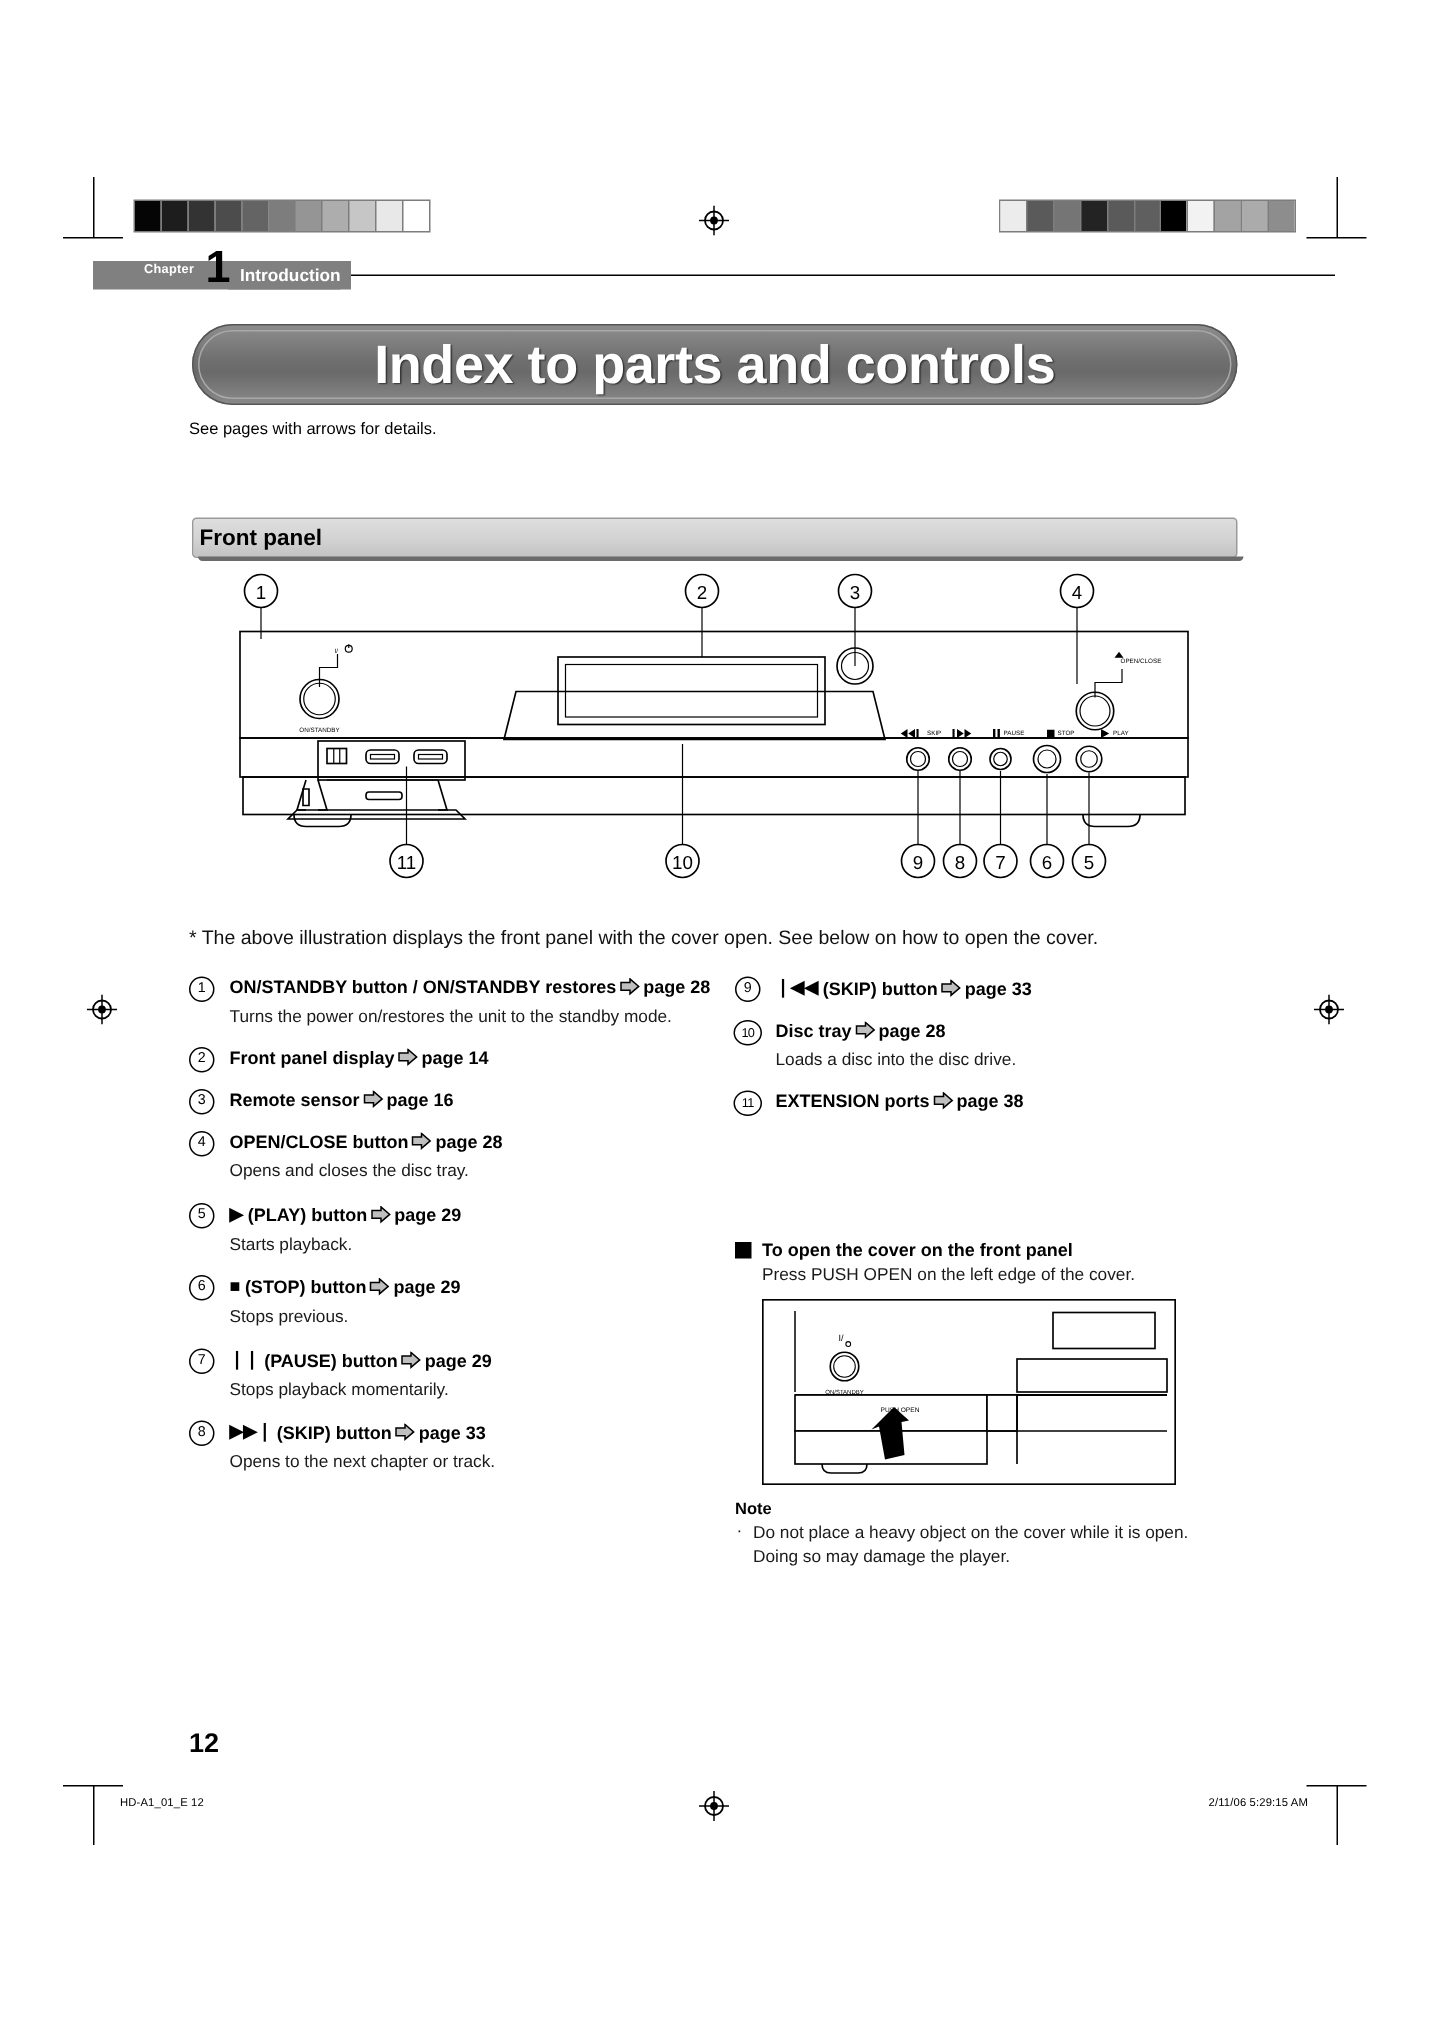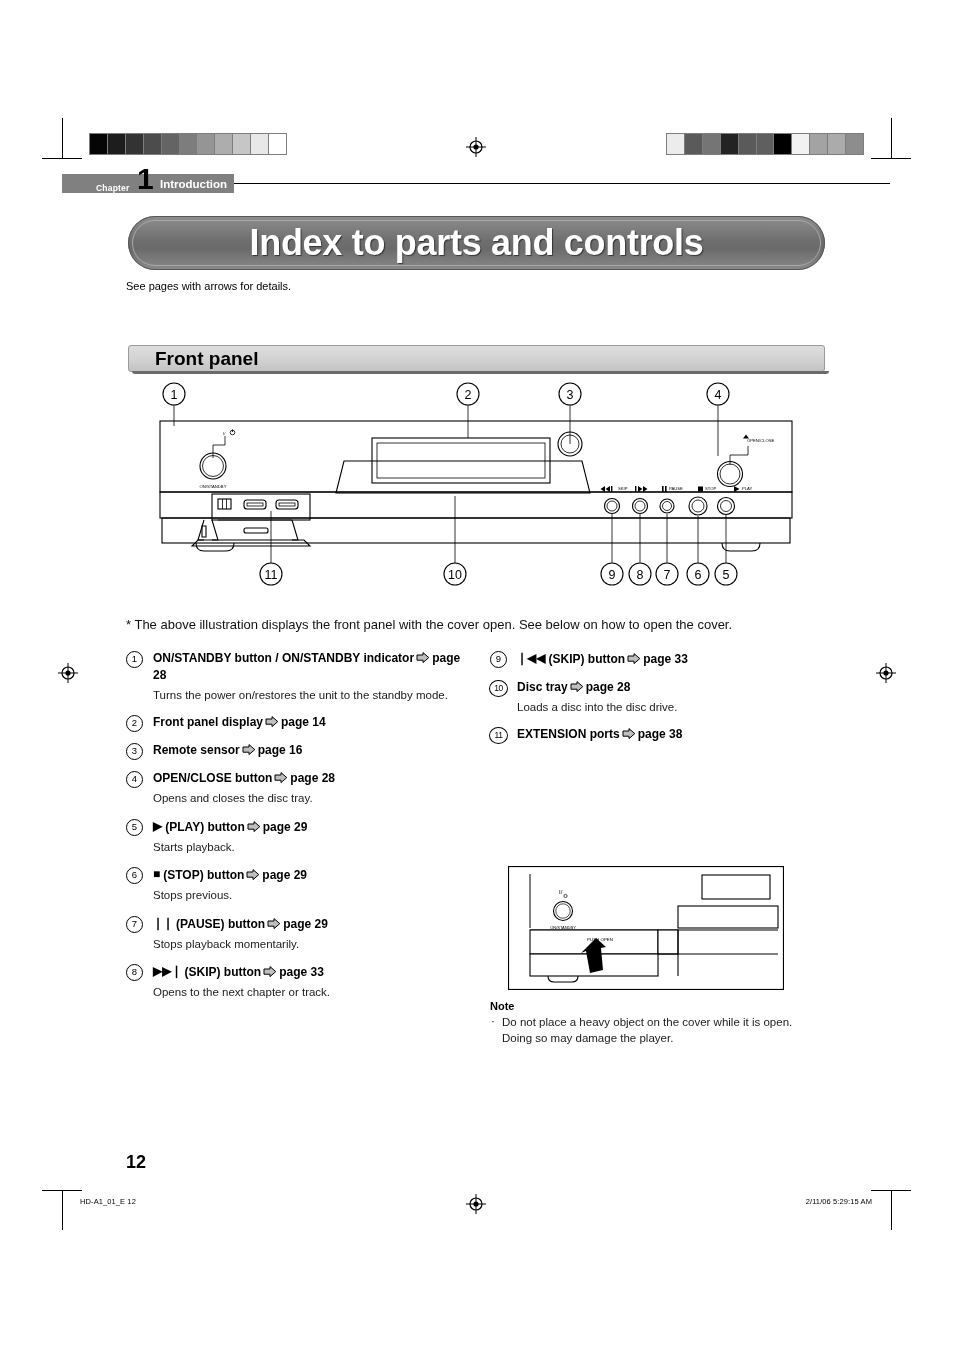--- a/index.html
+++ b/index.html
@@ -19,21 +19,21 @@
   .reg svg { display:block; }
 
   
   .graybar { position:absolute; display:flex; border:1px solid #7d7d7d; box-sizing:border-box; }
   .graybar i { display:block; height:100%; }
 
   
   .chapter-strip { position:absolute; left:62px; top:174px; width:828px; height:20px; }
   .chapter-tab {
     position:absolute; left:0; top:0; height:19px; width:172px;
-    background:#808080; display:flex; align-items:flex-end;
+    background:#808080; display:flex; align-items:flex-start;
   }
   .chapter-word {
     color:#fff; font-size:8.5px; font-weight:bold; letter-spacing:.2px;
     margin-left:34px;
   }
   .chapter-num {
     position:absolute; left:75px; top:-10px; color:#000;
     font-size:30px; font-weight:bold; line-height:1; font-family:"Liberation Sans",sans-serif;
   }
   .chapter-section {
@@ -68,21 +68,21 @@
   .section-bar {
     position:absolute; left:128px; top:345px; width:697px; height:27px;
     background: linear-gradient(to bottom,#dedede 0%, #d2d2d2 55%, #c3c3c3 100%);
     border:1px solid #9a9a9a; border-radius:3px; box-sizing:border-box;
     display:flex; align-items:center;
   }
   .section-bar:after{
     content:""; position:absolute; left:3px; top:100%; width:697px; height:3px;
     background:#6b6b6b; border-radius:0 0 3px 3px;
   }
-  .section-title { font-size:19px; font-weight:bold; margin-left:26px; }
+  .section-title { font-size:15px; font-weight:bold; margin-left:4px; }
 
   
   .illus { position:absolute; left:126px; top:378px; width:700px; height:230px; }
   .illus svg { display:block; }
 
   
   .footnote { position:absolute; left:126px; top:617px; font-size:13px; color:#111; }
 
   
   .col { position:absolute; width:350px; }
@@ -372,21 +372,21 @@
         <circle cx="600" cy="196" r="11" class="ln" fill="#fff"></circle>
         <text class="cal" x="600" y="201" text-anchor="middle">5</text>
       </g>
     </svg>
   </div>
 
   <div class="footnote">* The above illustration displays the front panel with the cover open. See below on how to open the cover.</div>
 
   <div class="col col-left" id="col-left">
       <div class="item">
-        <div class="item-head"><span class="num-circle">1</span><span>ON/STANDBY button / ON/STANDBY indicator</span><span class="arrow-ico"><svg width="14" height="12" viewBox="0 0 14 12">
+        <div class="item-head"><span class="num-circle">1</span><span>ON/STANDBY button / ON/STANDBY restores</span><span class="arrow-ico"><svg width="14" height="12" viewBox="0 0 14 12">
               <path d="M1 3 H7 V0.6 L12.8 5.6 L7 10.6 V8.2 H1 Z" fill="#bfbfbf" stroke="#000" stroke-width="1"></path>
             </svg></span><span>page 28</span></div>
         <div class="item-desc">Turns the power on/restores the unit to the standby mode.</div>
       </div>
       <div class="item">
         <div class="item-head"><span class="num-circle">2</span><span>Front panel display</span><span class="arrow-ico"><svg width="14" height="12" viewBox="0 0 14 12">
               <path d="M1 3 H7 V0.6 L12.8 5.6 L7 10.6 V8.2 H1 Z" fill="#bfbfbf" stroke="#000" stroke-width="1"></path>
             </svg></span><span>page 14</span></div>
       </div>
       <div class="item">
@@ -438,20 +438,27 @@
             </svg></span><span>page 28</span></div>
         <div class="item-desc">Loads a disc into the disc drive.</div>
       </div>
       <div class="item">
         <div class="item-head"><span class="num-circle wide">11</span><span>EXTENSION ports</span><span class="arrow-ico"><svg width="14" height="12" viewBox="0 0 14 12">
               <path d="M1 3 H7 V0.6 L12.8 5.6 L7 10.6 V8.2 H1 Z" fill="#bfbfbf" stroke="#000" stroke-width="1"></path>
             </svg></span><span>page 38</span></div>
       </div>
     </div>
 
+  <div style="position:absolute; left:490px; top:822px; width:350px;">
+    <div class="sub-head">
+      <span class="sq"></span>
+      <span>To open the cover on the front panel</span>
+    </div>
+    <div class="sub-line">Press PUSH OPEN on the left edge of the cover.</div>
+  </div>
 
   <div class="cover-illus">
     <svg width="276" height="124" viewBox="0 0 276 124">
       <rect x="0.5" y="0.5" width="275" height="123" fill="#fff" stroke="#000" stroke-width="1.2"></rect>
 
       <line x1="22" y1="8" x2="22" y2="62" stroke="#000" stroke-width="1"></line>
 
       <text x="51" y="28" font-family="&quot;Liberation Sans&quot;,sans-serif" font-size="6" fill="#000">I/</text>
       <circle cx="57.5" cy="30" r="1.6" fill="none" stroke="#000" stroke-width="0.7"></circle>
       <circle cx="55" cy="45" r="9.5" fill="#fff" stroke="#000" stroke-width="1.1"></circle>

